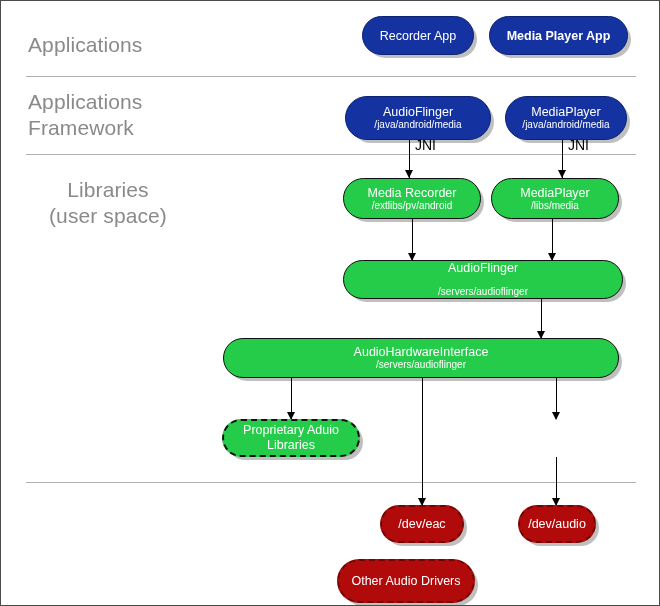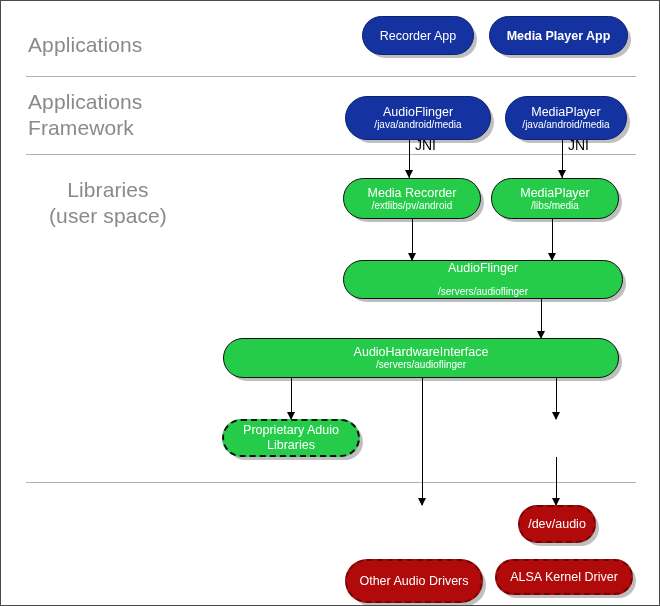--- a/index.html
+++ b/index.html
@@ -183,26 +183,26 @@
     <span class="n-title">AudioHardwareInterface</span>
     <span class="n-sub">/servers/audioflinger</span>
   </div>
 
   <div class="node green-dashed two-line" style="left:221px; top:418px; width:138px; height:38px;">
     <span class="n-title">Proprietary Aduio</span>
     <span class="n-title">Libraries</span>
   </div>
 
 
+  <div class="node red-dashed" style="left:379px; top:504px; width:84px; height:38px;">
+    <span class="n-title">/dev/eac</span>
+  </div>
 
   <div class="node red-dashed" style="left:517px; top:504px; width:78px; height:38px;">
     <span class="n-title">/dev/audio</span>
   </div>
 
-  <div class="node red-dashed" style="left:344px; top:558px; width:138px; height:44px;">
+  <div class="node red-dashed" style="left:336px; top:558px; width:138px; height:44px;">
     <span class="n-title">Other Audio Drivers</span>
   </div>
 
-  <div class="node red-dashed" style="left:494px; top:558px; width:138px; height:36px;">
-    <span class="n-title">ALSA Kernel Driver</span>
-  </div>
 
 </div>
 
 </body></html>

